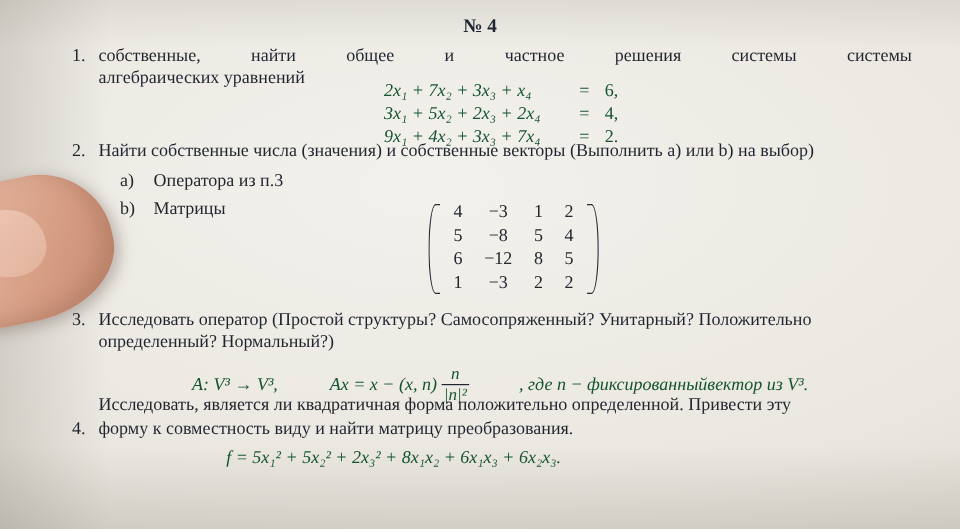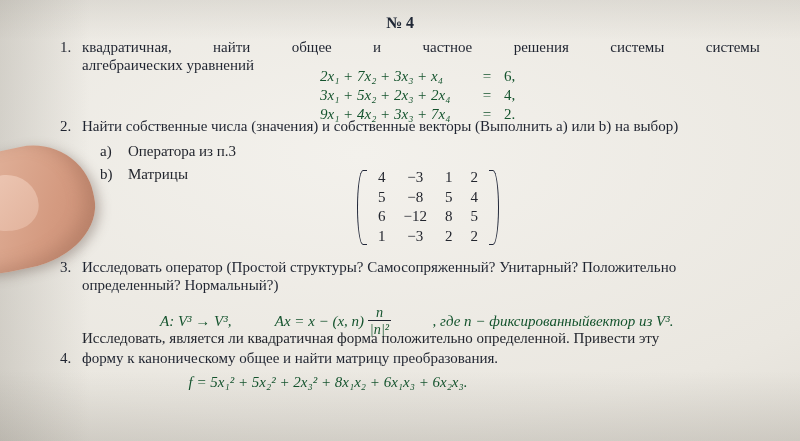--- a/index.html
+++ b/index.html
@@ -231,21 +231,21 @@
   </div>
 
   <div class="content">
 
     <div class="title">№ 4</div>
 
     <div class="item" style="left:60px; top:38px; width:700px;">
       <div class="item-num">1.</div>
       <div class="item-body">
         <div class="spread" style="width:678px;">
-          <span>квадратичная,</span>
+          <span>собственные,</span>
           <span>найти</span>
           <span>общее</span>
           <span>и</span>
           <span>частное</span>
           <span>решения</span>
           <span>системы</span>
           <span>системы</span>
         </div>
         <div>алгебраических уравнений</div>
       </div>
@@ -335,19 +335,19 @@
         <span class="bot">|n|²</span>
       </span>
       <span style="display:inline-block;width:34px;"></span>
       <span>, где n − фиксированныйвектор из V³.</span>
     </div>
 
     <div style="position:absolute; left:82px; top:330px; width:700px; font-size:15px;">Исследовать, является ли квадратичная форма положительно определенной. Привести эту</div>
 
     <div class="item" style="left:60px; top:349px; width:720px;">
       <div class="item-num">4.</div>
-      <div class="item-body">форму к каноническому общее и найти матрицу преобразования.</div>
+      <div class="item-body">форму к совместность виду и найти матрицу преобразования.</div>
     </div>
 
     <div class="centerline math" style="top:374px;">f = 5x₁² + 5x₂² + 2x₃² + 8x₁x₂ + 6x₁x₃ + 6x₂x₃.</div>
 
   </div>
 </div>
 
 </body></html>

